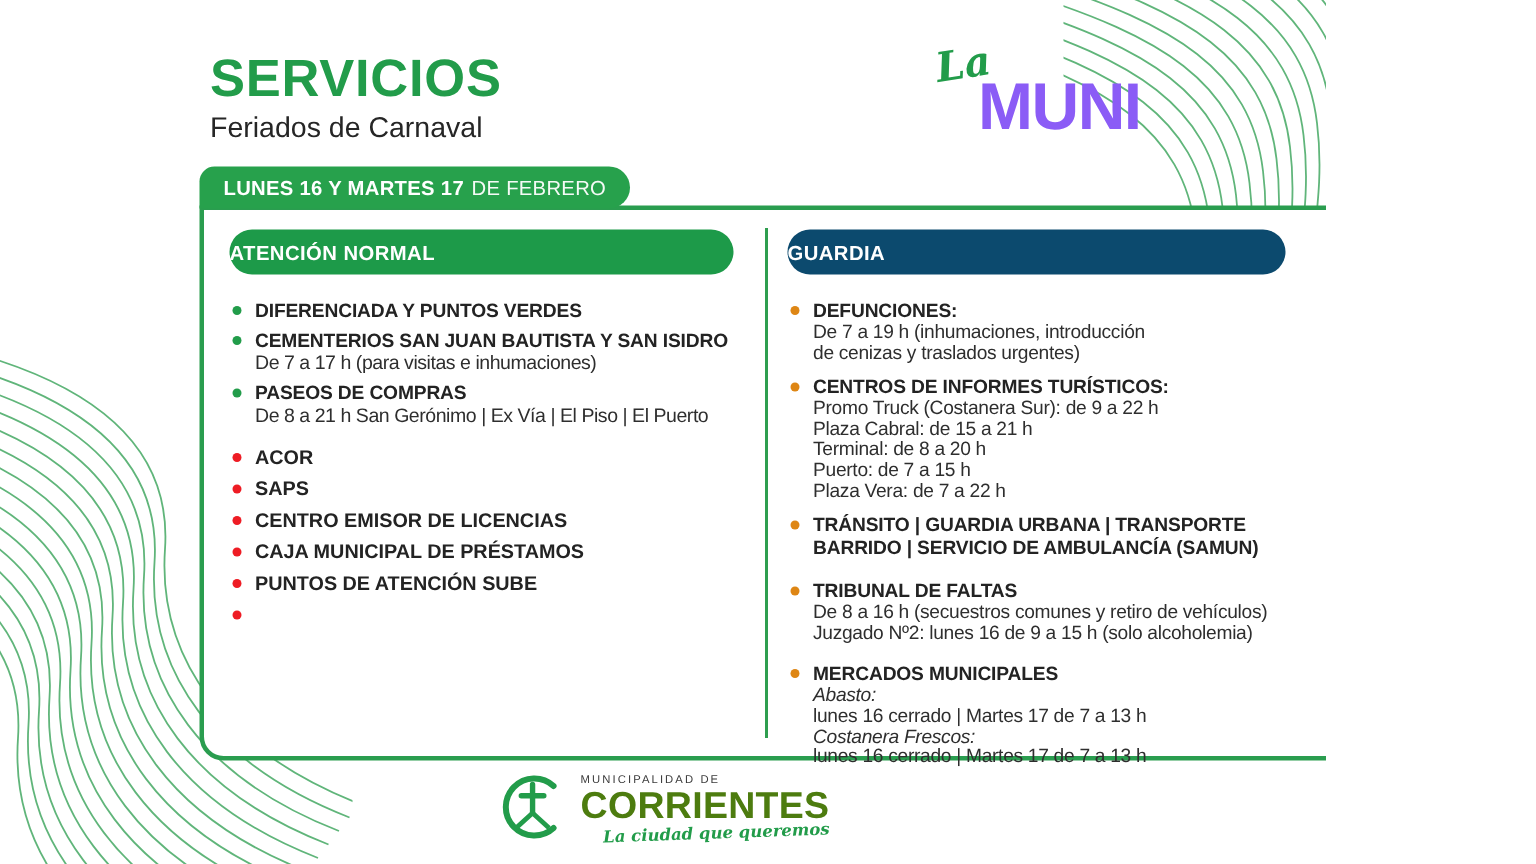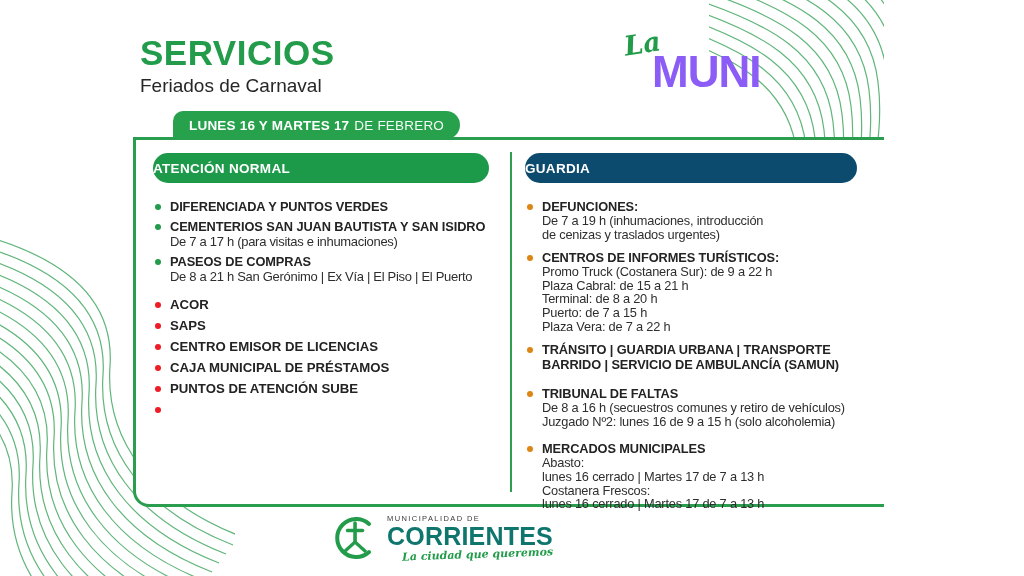--- a/index.html
+++ b/index.html
@@ -17,21 +17,21 @@
   .page-title { font-size:35px; font-weight:800; letter-spacing:.5px; color:#229C4A; line-height:38px; }
   .page-subtitle { font-size:19px; font-weight:500; color:#262626; margin-top:3px; }
 
   .brand { position:absolute; right:138px; top:30px; z-index:3; width:130px; height:70px; }
   .brand-la { position:absolute; left:8px; top:-2px; color:#229C4A; font-family:"DejaVu Serif", serif; font-style:italic; font-weight:700; font-size:27px; transform:rotate(-9deg); }
   .brand-muni { position:absolute; left:0; top:20px; color:#8b5cf6; font-weight:800; font-size:44px; letter-spacing:-1px; line-height:44px;margin-left:36px; }
 
   
   .date-banner { position:absolute; left:133px; top:111px; height:28px; z-index:4;
     background:#27A14C; color:#fff; display:flex; align-items:center; padding:0 16px;
-    border-radius:10px 14px 14px 0; font-size:13.5px; letter-spacing:.2px; white-space:nowrap;margin-left:40px; }
+    border-radius:10px 14px 14px 0; font-size:13.5px; letter-spacing:.2px; white-space:nowrap; }
   .date-banner .b { font-weight:800; margin-right:5px; }
   .date-banner .r { font-weight:400; opacity:.95; }
 
   
   .main-box { position:absolute; left:133px; top:137px; width:772px; height:370px; z-index:2;
     border:3px solid #2A9D4F; border-radius:0 16px 16px 16px; background:#fff; }
   .divider { position:absolute; left:374px; top:12px; bottom:12px; width:2px; background:#2F9E4F; }
 
   .col { position:absolute; top:13px; }
   .col-left { left:17px; width:345px; }
@@ -46,33 +46,33 @@
   .list { margin-top:16px; }
   .item { position:relative; padding-left:17px; margin-bottom:5px; }
   .g-item { margin-bottom:9px; }
   .dot { position:absolute; left:2px; top:5px; width:6px; height:6px; border-radius:50%; }
   .dot-green { background:#229C4A; }
   .dot-red { background:#EE1C24; }
   .dot-orange { background:#DE8614; }
   .item-title { font-size:12.8px; font-weight:800; color:#232323; line-height:15px; letter-spacing:-.1px; white-space:nowrap; }
   .item-detail { font-size:13px; color:#2e2e2e; line-height:15px; letter-spacing:-.3px; white-space:nowrap; }
   .g-line { font-size:12.8px; color:#2e2e2e; line-height:13.6px; letter-spacing:-.2px; white-space:nowrap; }
-  .italic { }
+  .italic { font-style:italic; }
 
   .sin-list { margin-top:10px; }
   .sin-item { position:relative; padding-left:17px; line-height:21px; font-size:13.2px; font-weight:800; color:#232323; white-space:nowrap; }
   .sin-item .dot { top:8px; }
 
   
   .footer-logo { position:absolute; left:50%; transform:translateX(-50%); top:514px; z-index:3;
-    display:flex; gap:8px; }
+    display:flex; align-items:center; gap:8px; }
   .emblem { width:48px; height:48px; }
   .org-text { display:flex; flex-direction:column; }
   .org-small { font-size:7.5px; letter-spacing:1.4px; color:#3a3a3a; font-weight:500; margin-bottom:1px; }
-  .org-name { font-size:25px; font-weight:800; color:#0f766e; letter-spacing:.2px; line-height:24px; }
+  .org-name { font-size:25px; font-weight:800; color:#4d7c0f; letter-spacing:.2px; line-height:24px; }
   .org-tagline { font-family:"DejaVu Serif", serif; font-style:italic; font-weight:700; color:#229C4A; font-size:11px; align-self:flex-end; margin-top:0px; transform:rotate(-2deg); }
 </style>
 </head>
 <body>
 
 <div id="canvas">
 
   <svg class="deco deco-tr" width="175" height="335" viewBox="0 0 175 335">
     <defs>
       <path id="wtr" d="M-60,28 C28,56 80,86 88,154 C96,218 72,258 88,340" fill="none" stroke="#44A863" stroke-width="1.2" opacity="0.85"></path>

